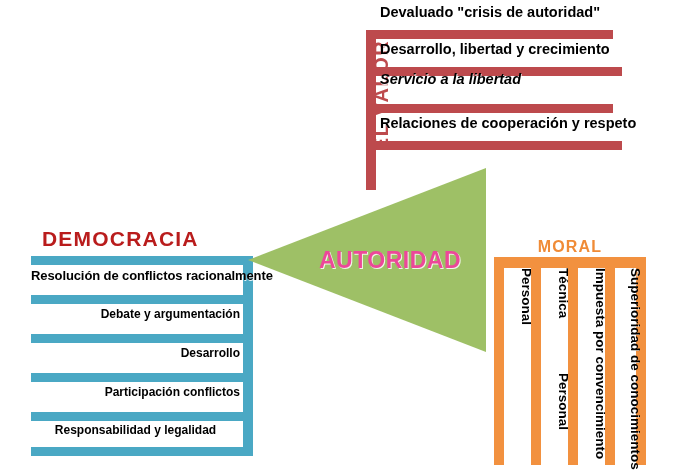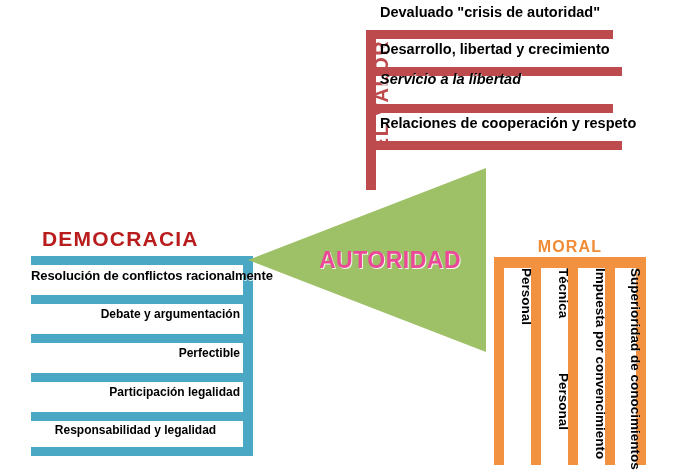--- a/index.html
+++ b/index.html
@@ -212,22 +212,22 @@
 
     <div class="demo-tooth" style="top:256px;"></div>
     <div class="demo-tooth" style="top:295px;"></div>
     <div class="demo-tooth" style="top:334px;"></div>
     <div class="demo-tooth" style="top:373px;"></div>
     <div class="demo-tooth" style="top:412px;"></div>
     <div class="demo-tooth" style="top:447px;"></div>
 
     <div class="demo-text fit" style="top:268px;">Resolución de conflictos racionalmente</div>
     <div class="demo-text" style="top:307px;">Debate y argumentación</div>
-    <div class="demo-text" style="top:346px;">Perfectible</div>
-    <div class="demo-text" style="top:385px;">Participación legalidad</div>
+    <div class="demo-text" style="top:346px;">Desarrollo</div>
+    <div class="demo-text" style="top:385px;">Participación conflictos</div>
     <div class="demo-text" style="top:423px;text-align:center;">Responsabilidad y legalidad</div>
   </div>
 
   <div class="triangle-wrap">
     <div class="triangle-shape"></div>
     <div class="triangle-label">AUTORIDAD</div>
   </div>
 
   <div>
     <div class="moral-title">MORAL</div>

